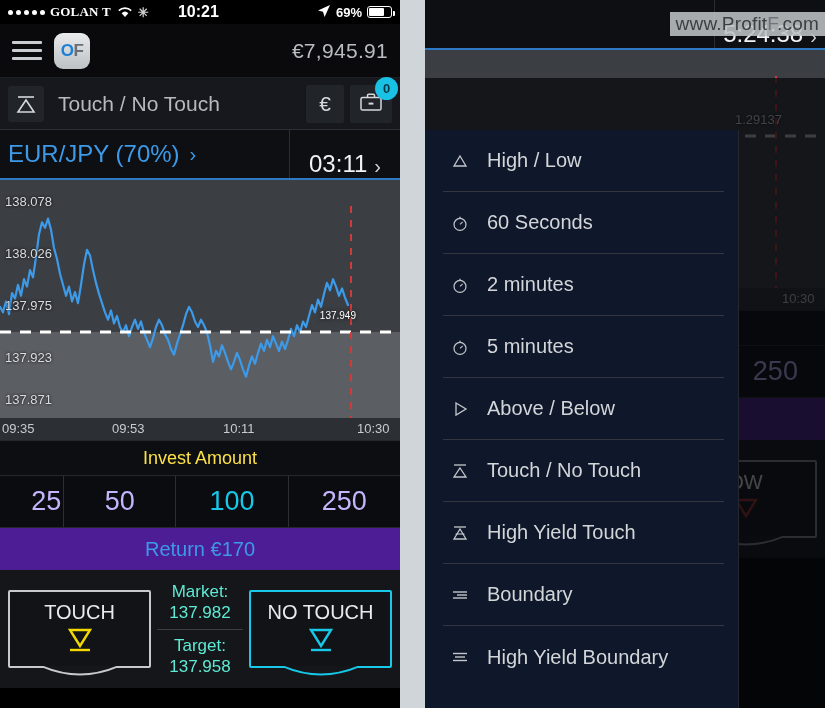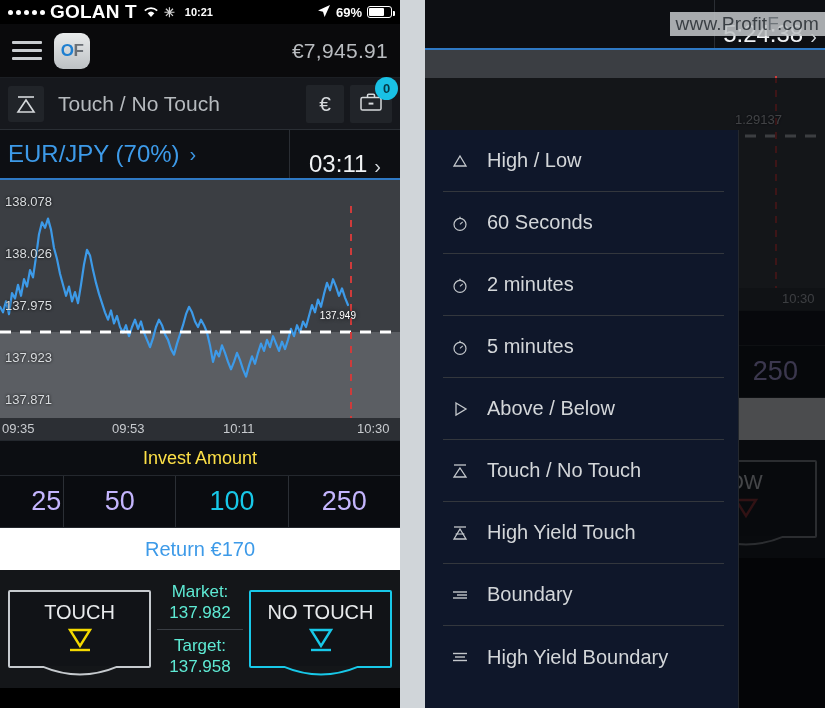--- a/index.html
+++ b/index.html
@@ -23,24 +23,24 @@
   .gap { width: 25px; height: 708px; background: #d0d5d9; }
 
   
   .statusbar {
     height: 24px; background: #000; color: #fff;
     display: flex; align-items: center; padding: 0 8px;
     font-size: 13px; font-weight: bold; position: relative;
   }
   .sb-dots { display: flex; gap: 3px; align-items: center; margin-right: 5px; }
   .sb-dots i { width: 5px; height: 5px; border-radius: 50%; background: #fff; display: block; }
-  .sb-carrier { font-size: 19px; font-weight: bold; letter-spacing: .2px; }
+  .sb-carrier { font-size: 13px; font-weight: bold; letter-spacing: .2px; font-family: Liberation Serif, serif; }
   .sb-wifi { margin-left: 6px; display: inline-flex; }
   .sb-spin { margin-left: 5px; color: #cfcfcf; font-size: 13px; line-height: 1; }
-  .sb-time { position: absolute; left: 50%; transform: translateX(-54%); font-size: 11px; font-weight: bold; }
+  .sb-time { position: absolute; left: 50%; transform: translateX(-54%); font-size: 16px; font-weight: bold; }
   .sb-right { margin-left: auto; display: flex; align-items: center; gap: 5px; }
   .sb-batt {
     width: 25px; height: 12px; border: 1.3px solid #fff; border-radius: 3px;
     position: relative; display: inline-block;
   }
   .sb-batt::after {
     content: ""; position: absolute; right: -4px; top: 3.5px;
     width: 2px; height: 5px; background: #fff; border-radius: 0 1px 1px 0;
   }
   .sb-batt i { position: absolute; left: 1.3px; top: 1.3px; bottom: 1.3px; width: 66%; background: #fff; border-radius: 1px; display:block; }
@@ -134,21 +134,21 @@
   }
   .amt {
     flex: 1; display: flex; align-items: center; justify-content: center;
     color: #c4b5fd; font-size: 27px; border-right: 1px solid #2b2f35;
   }
   .amt:last-child { border-right: none; }
   .amt.sel { color: #18c8e8; }
   .amt.clip { flex: .55; justify-content: flex-end; padding-right: 2px; overflow: hidden; }
 
   .returnrow {
-    height: 42px; background: #ffffff; color: #3d9ae8; font-size: 20px;
+    height: 42px; background: #4c1d95; color: #3d9ae8; font-size: 20px;
     display: flex; align-items: center; justify-content: center;
   }
 
   
   .traderow {
     height: 118px; background: #141619; display: flex; align-items: center;
     padding: 0 8px; gap: 4px; position: relative;
   }
   .tbtn {
     width: 143px; height: 78px; position: relative;

